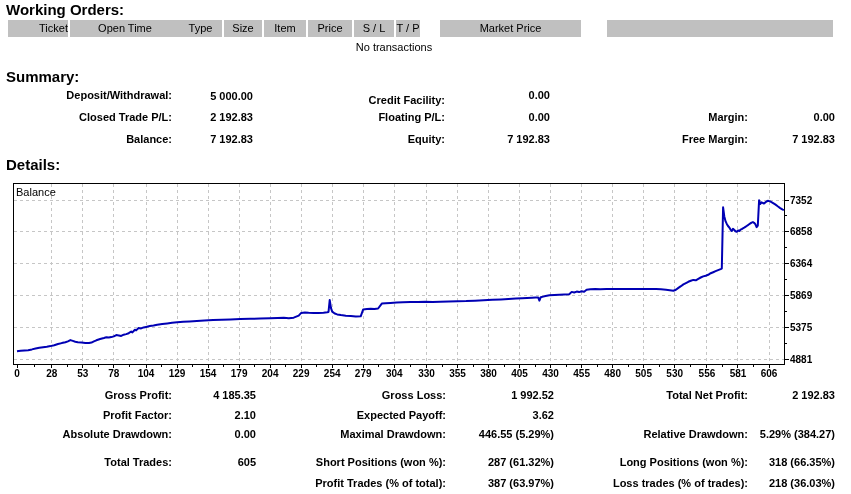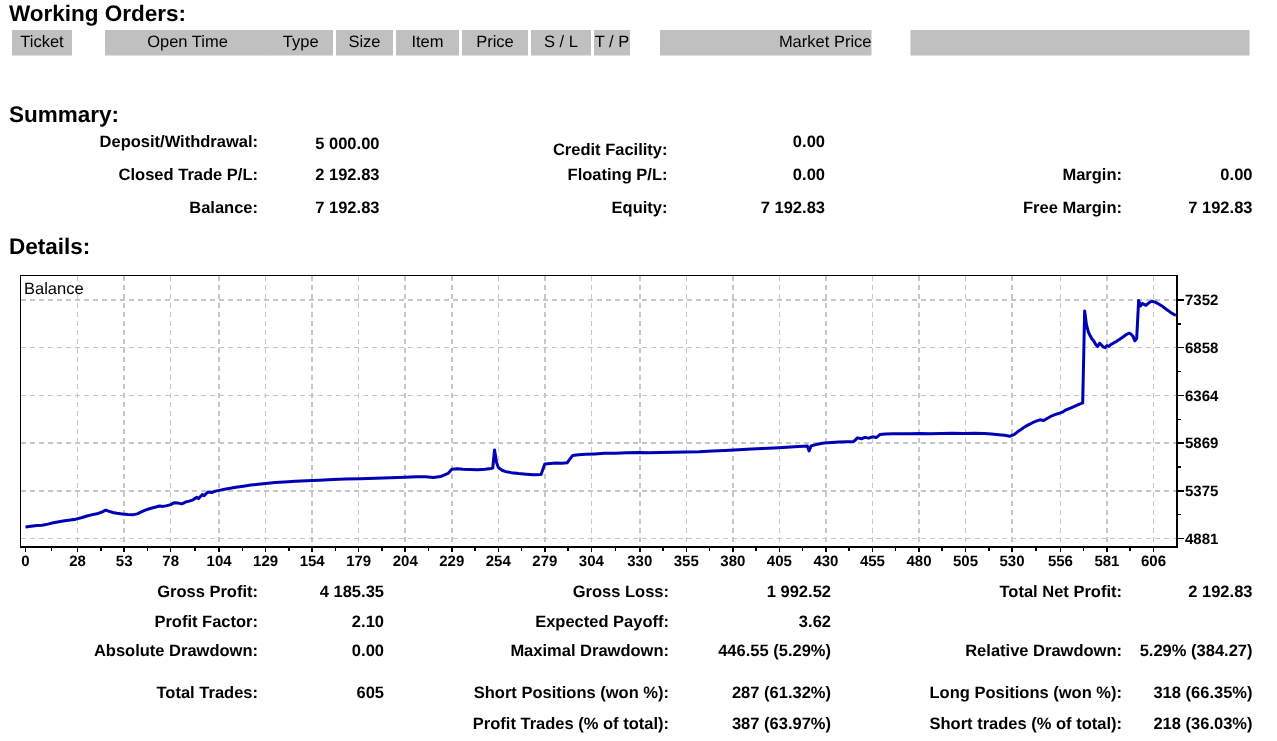--- a/index.html
+++ b/index.html
@@ -15,31 +15,32 @@
   .kv-label{width:230px;}
   .kv-value{width:130px;}
   svg text{font-family:"Liberation Sans",sans-serif;}
 </style>
 </head>
 <body>
 
 <div class="page">
   <div class="heading" style="top:3px">Working Orders:</div>
   <div id="order-header">
-      <div class="hdr-cell" style="left: 8px; width: 40px; background: rgb(192, 192, 192);">Ticket</div>
+      <div class="hdr-cell" style="left: 8px; width: 60px; background: rgb(192, 192, 192); text-align: right;">Ticket</div>
       <div class="hdr-cell" style="left: 70px; width: 110px; background: rgb(192, 192, 192);">Open Time</div>
       <div class="hdr-cell" style="left: 179px; width: 43px; background: rgb(192, 192, 192);">Type</div>
       <div class="hdr-cell" style="left: 224px; width: 38px; background: rgb(192, 192, 192);">Size</div>
       <div class="hdr-cell" style="left: 264px; width: 42px; background: rgb(192, 192, 192);">Item</div>
       <div class="hdr-cell" style="left: 308px; width: 44px; background: rgb(192, 192, 192);">Price</div>
       <div class="hdr-cell" style="left: 354px; width: 40px; background: rgb(192, 192, 192);">S / L</div>
       <div class="hdr-cell" style="left: 396px; width: 24px; background: rgb(192, 192, 192);">T / P</div>
-      <div class="hdr-cell" style="left: 440px; width: 141px; background: rgb(192, 192, 192); text-align: right;">Market Price</div>
+      <div class="hdr-cell" style="left: 440px; width: 141px; background: rgb(192, 192, 192);">Market Price</div>
       <div class="hdr-cell" style="left: 607px; width: 226px; background: rgb(192, 192, 192);"></div>
     </div>
+  <div class="empty-msg">No transactions</div>
 
   <div class="heading" style="top:70px">Summary:</div>
   <div id="summary-rows">
       <div class="kv-label" style="left: -58px; top: 89px;">Deposit/Withdrawal:</div>
       <div class="kv-value" style="left: 123px; top: 90px;">5 000.00</div>
       <div class="kv-label" style="left: 215px; top: 94px;">Credit Facility:</div>
       <div class="kv-value" style="left: 420px; top: 89px;">0.00</div>
       <div class="kv-label" style="left: -58px; top: 111px;">Closed Trade P/L:</div>
       <div class="kv-value" style="left: 123px; top: 111px;">2 192.83</div>
       <div class="kv-label" style="left: 215px; top: 111px;">Floating P/L:</div>
@@ -201,16 +202,16 @@
       <div class="kv-label" style="left: 518px; top: 428px;">Relative Drawdown:</div>
       <div class="kv-value" style="left: 705px; top: 428px;">5.29% (384.27)</div>
       <div class="kv-label" style="left: -58px; top: 456px;">Total Trades:</div>
       <div class="kv-value" style="left: 126px; top: 456px;">605</div>
       <div class="kv-label" style="left: 216px; top: 456px;">Short Positions (won %):</div>
       <div class="kv-value" style="left: 424px; top: 456px;">287 (61.32%)</div>
       <div class="kv-label" style="left: 518px; top: 456px;">Long Positions (won %):</div>
       <div class="kv-value" style="left: 705px; top: 456px;">318 (66.35%)</div>
       <div class="kv-label" style="left: 216px; top: 477px;">Profit Trades (% of total):</div>
       <div class="kv-value" style="left: 424px; top: 477px;">387 (63.97%)</div>
-      <div class="kv-label" style="left: 518px; top: 477px;">Short trades (% of total):</div>
+      <div class="kv-label" style="left: 518px; top: 477px;">Loss trades (% of trades):</div>
       <div class="kv-value" style="left: 705px; top: 477px;">218 (36.03%)</div>
     </div>
 </div>
 
 </body></html>

